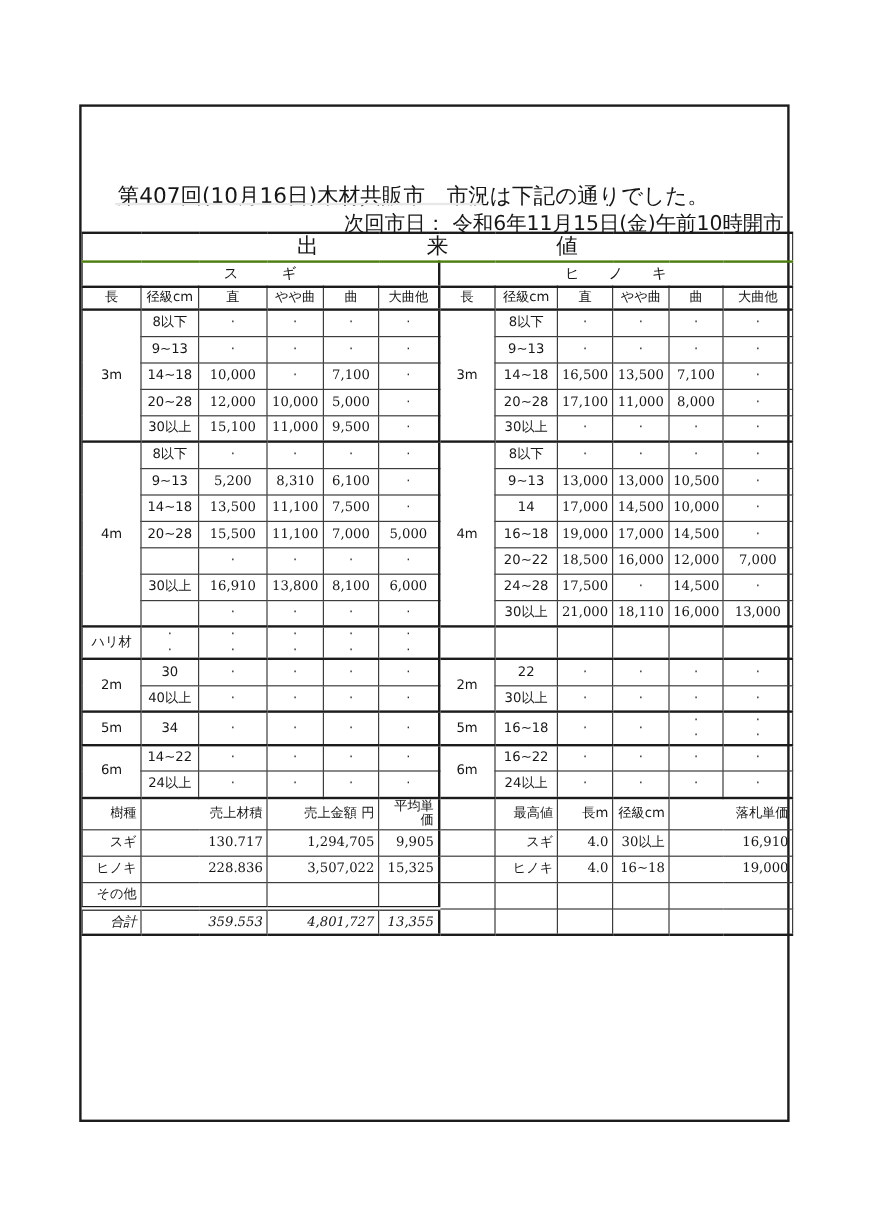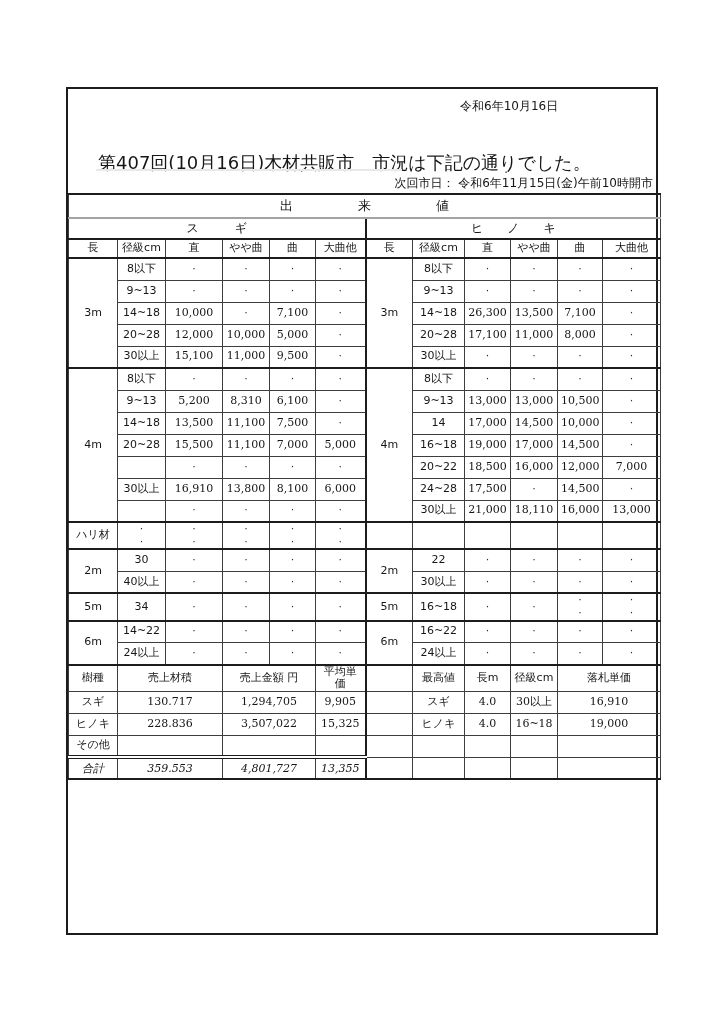--- a/index.html
+++ b/index.html
@@ -13,59 +13,58 @@
     position:absolute;left:66px;top:87px;width:592px;height:848px;
     border:2px solid #1c1c1c;box-sizing:border-box;background:#fff;
   }
   
   .doc-header{position:relative;height:104px;}
   .hd-right{position:absolute;left:392px;top:4px;font-size:12px;line-height:27px;white-space:nowrap;}
   .hd-phone{letter-spacing:1px;}
   .hd-intro{position:absolute;left:30px;top:62px;font-size:18px;white-space:nowrap;}
   .hd-underline{position:absolute;left:28px;top:80px;width:306px;border-bottom:2px solid #e8e8e8;}
   .hd-dot{position:absolute;left:436px;top:72px;font-size:13px;color:#444;}
-  .hd-next{position:absolute;right:3px;top:86px;font-size:12px;white-space:nowrap;}
+  .hd-next{position:absolute;right:3px;top:86px;font-size:17px;white-space:nowrap;}
   
   table.main{
     border-collapse:collapse;table-layout:fixed;width:100%;
     border-top:2px solid #1c1c1c;
   }
   table.main td{
     border:1px solid #3d3d3d;padding:0 3px;vertical-align:middle;
     font-size:11px;text-align:center;overflow:hidden;box-sizing:border-box;
     height:22px;line-height:1.15;
   }
-  tr.title-row td{border-bottom:2px solid #a3a3a3;height:24px;font-size:13px;}
+  tr.title-row td{border-bottom:2px solid #4d7c0f;height:24px;font-size:18px;}
   tr.species-row td{border-bottom:2px solid #1c1c1c;height:21px;font-size:12px;margin-top:40px;}
   tr.colhead-row td{border-bottom:2px solid #1c1c1c;height:19px;font-size:11px;}
   td.half-start{border-left:2px solid #1c1c1c !important;}
   tr.block-start td{border-top:2px solid #1c1c1c;}
   td.len{font-size:11.5px;}
   td.grade{font-size:10.5px;}
   td.num{text-align:right;font-family:"DejaVu Serif",serif;font-size:11px;padding-right:5px;}
   td.dot{font-size:9px;color:#2e2e2e;}
   td.dot2{white-space:pre-line;line-height:9px;font-size:9px;color:#2e2e2e;padding:1px 0;}
   td.blank{}
   td.sp{font-size:11px;margin-left:40px;}
   td.mid{font-family:"DejaVu Serif",serif;font-size:11px;}
   td.small{font-size:9.5px;}
   td.shead{font-size:11px;}
   td.dbl-top{border-top:4px double #1c1c1c !important;}
   tr.total-row td{border-bottom:2px solid #1c1c1c;font-style:italic;}
-  tr.sum-row td{height:22px;}
+  tr.sum-row td{height:22px;text-align:right;}
 </style>
 </head>
 <body>
 
 <div class="page">
   <div class="doc-box">
 
     <div class="doc-header">
       <div class="hd-right">
-        <div>令和6年10月16日</div>
       </div>
       <div class="hd-intro">第407回(10月16日)木材共販市　市況は下記の通りでした。</div>
       <div class="hd-underline"></div>
       <div class="hd-dot">.</div>
       <div class="hd-next">次回市日： 令和6年11月15日(金)午前10時開市</div>
     </div>
 
     <table class="main">
       <colgroup>
         <col style="width:49px">
@@ -129,21 +128,21 @@
             <td class="dot">·</td>
             <td class="dot">·</td>
           </tr>
           <tr class="prow">
             <td class="grade">14~18</td>
             <td class="num">10,000</td>
             <td class="dot">·</td>
             <td class="num">7,100</td>
             <td class="dot">·</td>
             <td class="grade">14~18</td>
-            <td class="num">26,300</td>
+            <td class="num">16,500</td>
             <td class="num">13,500</td>
             <td class="num">7,100</td>
             <td class="dot">·</td>
           </tr>
           <tr class="prow">
             <td class="grade">20~28</td>
             <td class="num">12,000</td>
             <td class="num">10,000</td>
             <td class="num">5,000</td>
             <td class="dot">·</td>

